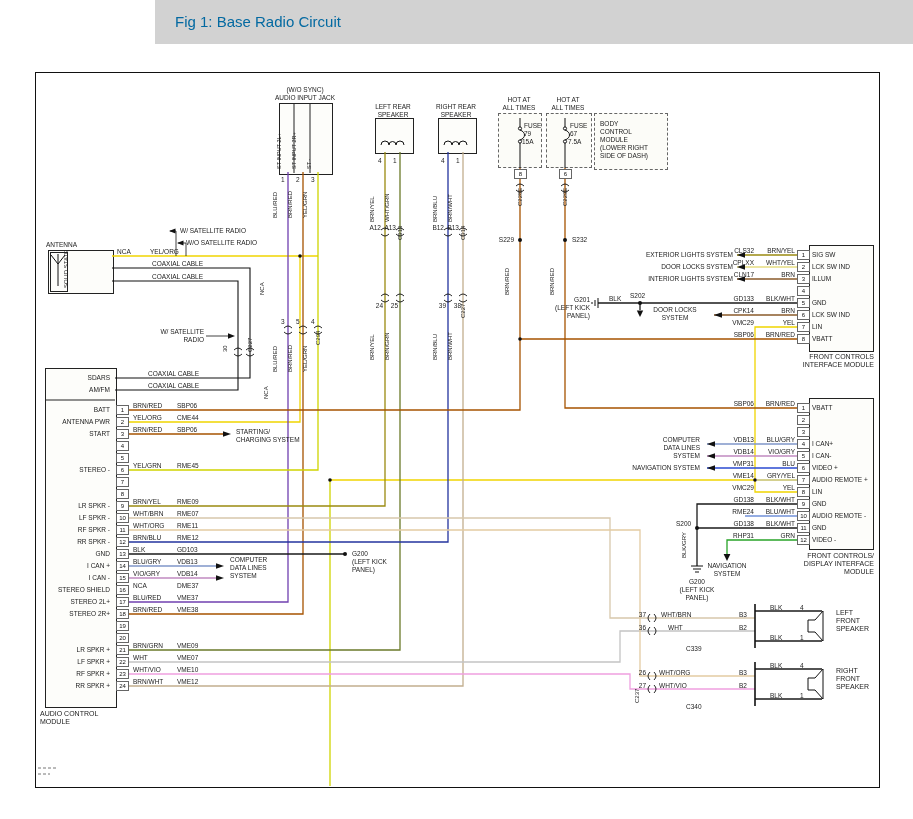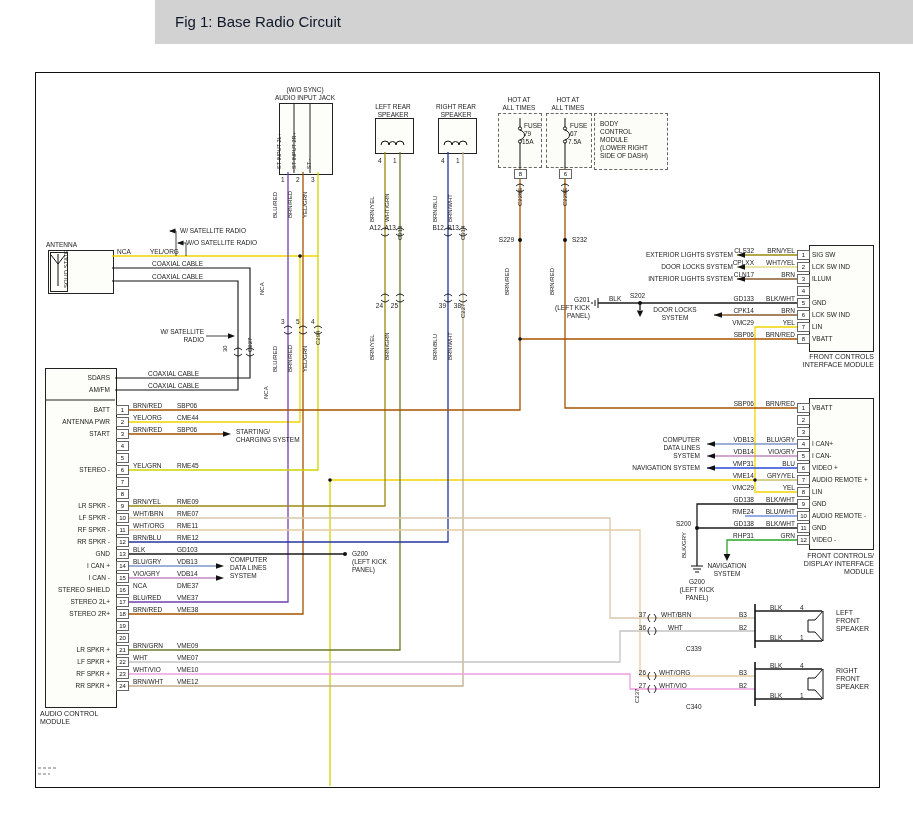--- a/index.html
+++ b/index.html
@@ -1,19 +1,19 @@
 <!DOCTYPE html>
 <html><head>
 <meta charset="utf-8">
 <style>
   html,body{margin:0;padding:0;background:#fff;}
   .page{position:relative;width:913px;height:819px;background:#fff;overflow:hidden;
         font-family:"Liberation Sans",sans-serif;color:#222;}
   .titlebar{position:absolute;left:155px;top:0;width:758px;height:44px;background:#d2d2d2;}
-  .titlebar span{display:block;padding-left:20px;line-height:44px;font-size:15px;color:#0f172a;}
+  .titlebar span{display:block;padding-left:20px;line-height:44px;font-size:15px;color:#0369a1;}
   .lbl{position:absolute;font-size:6.5px;line-height:1.15;color:#222;white-space:nowrap;}
   .r{text-align:right;}
   .c{text-align:center;}
   .t7{font-size:7px;}
   .v{position:absolute;font-size:6px;line-height:7px;height:7px;color:#222;white-space:nowrap;
      transform:rotate(-90deg);transform-origin:0 100%;}
   .v55{font-size:5.5px;}
   .pin{position:absolute;width:11px;height:8px;border:0.5px solid #666;background:#fff;
        font-size:6px;line-height:8px;text-align:center;color:#111;}
   .box{position:absolute;border:1px solid #222;background:#fdfdfa;}

